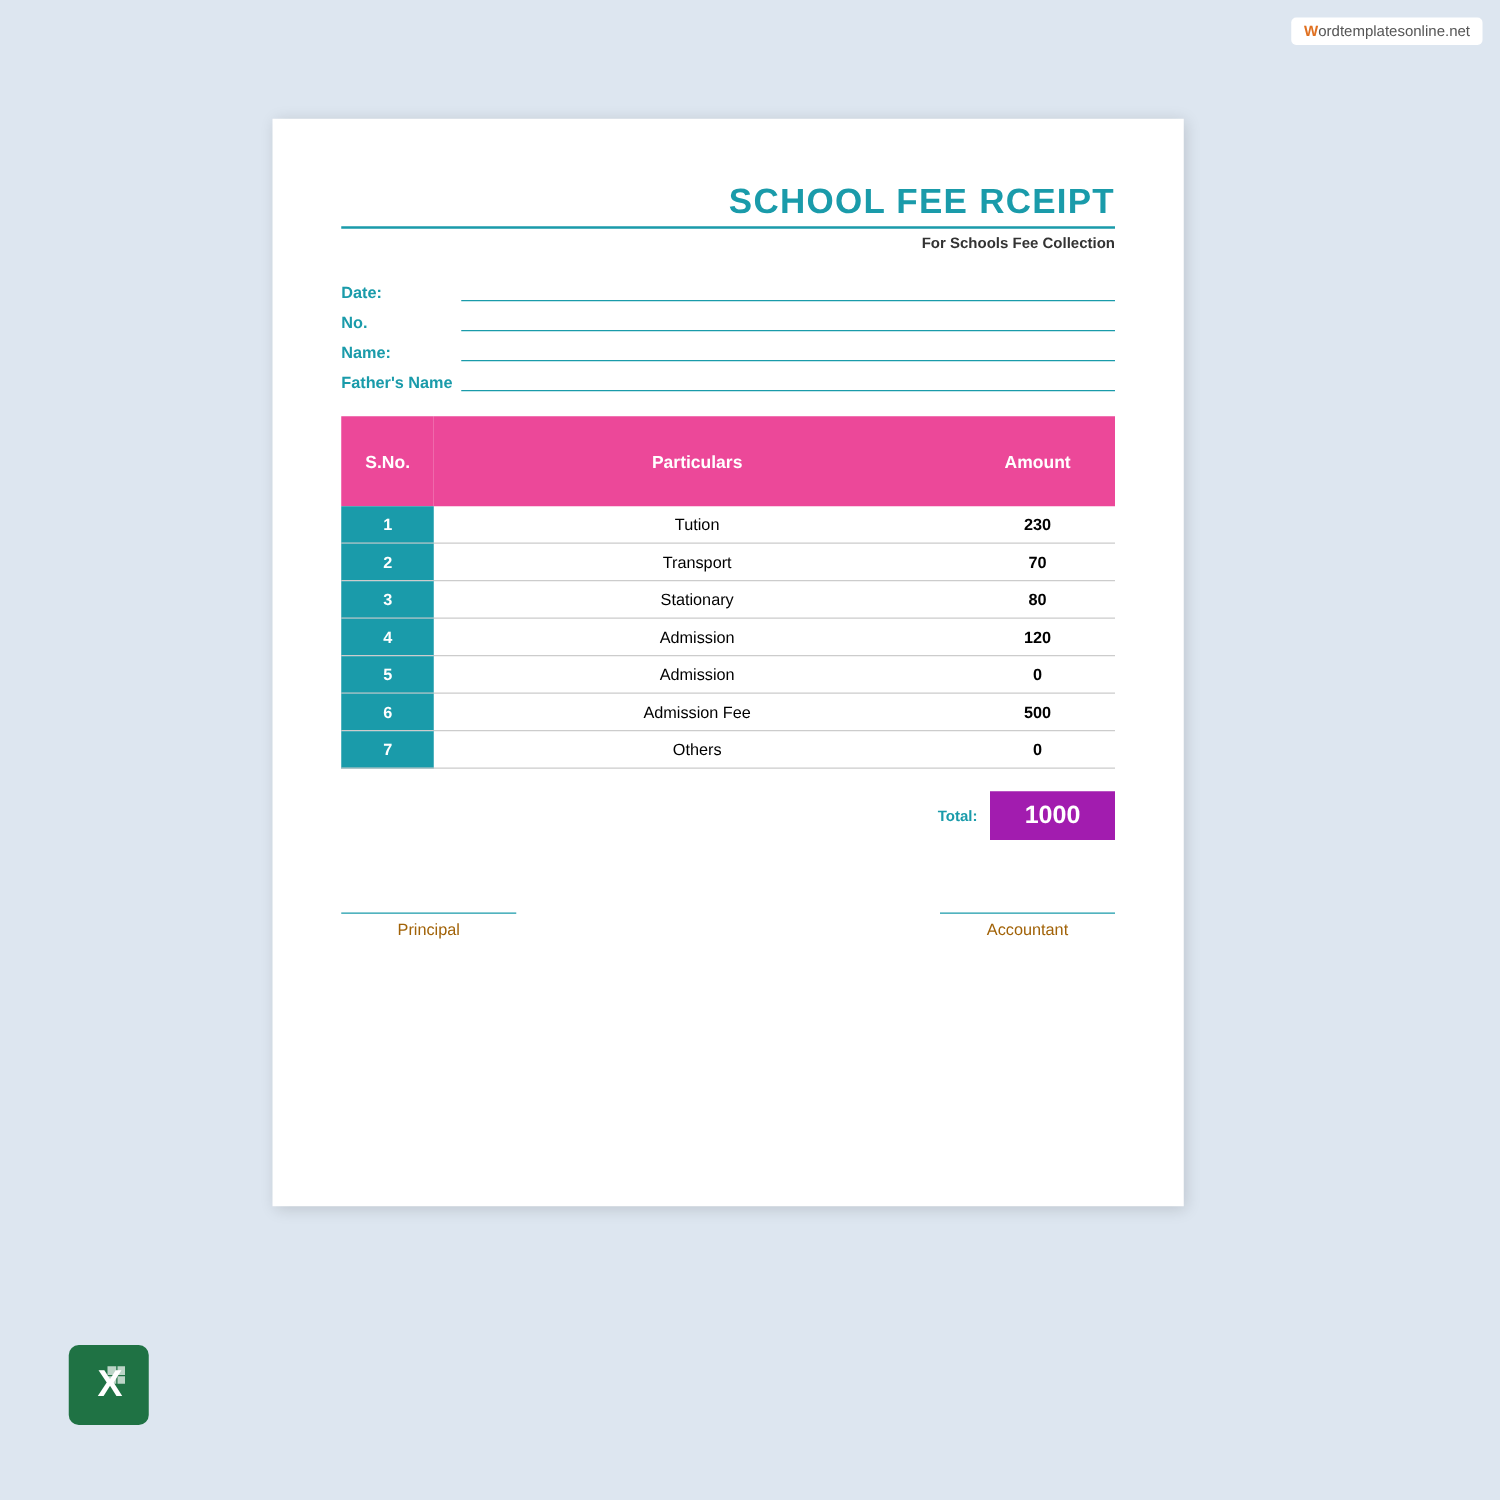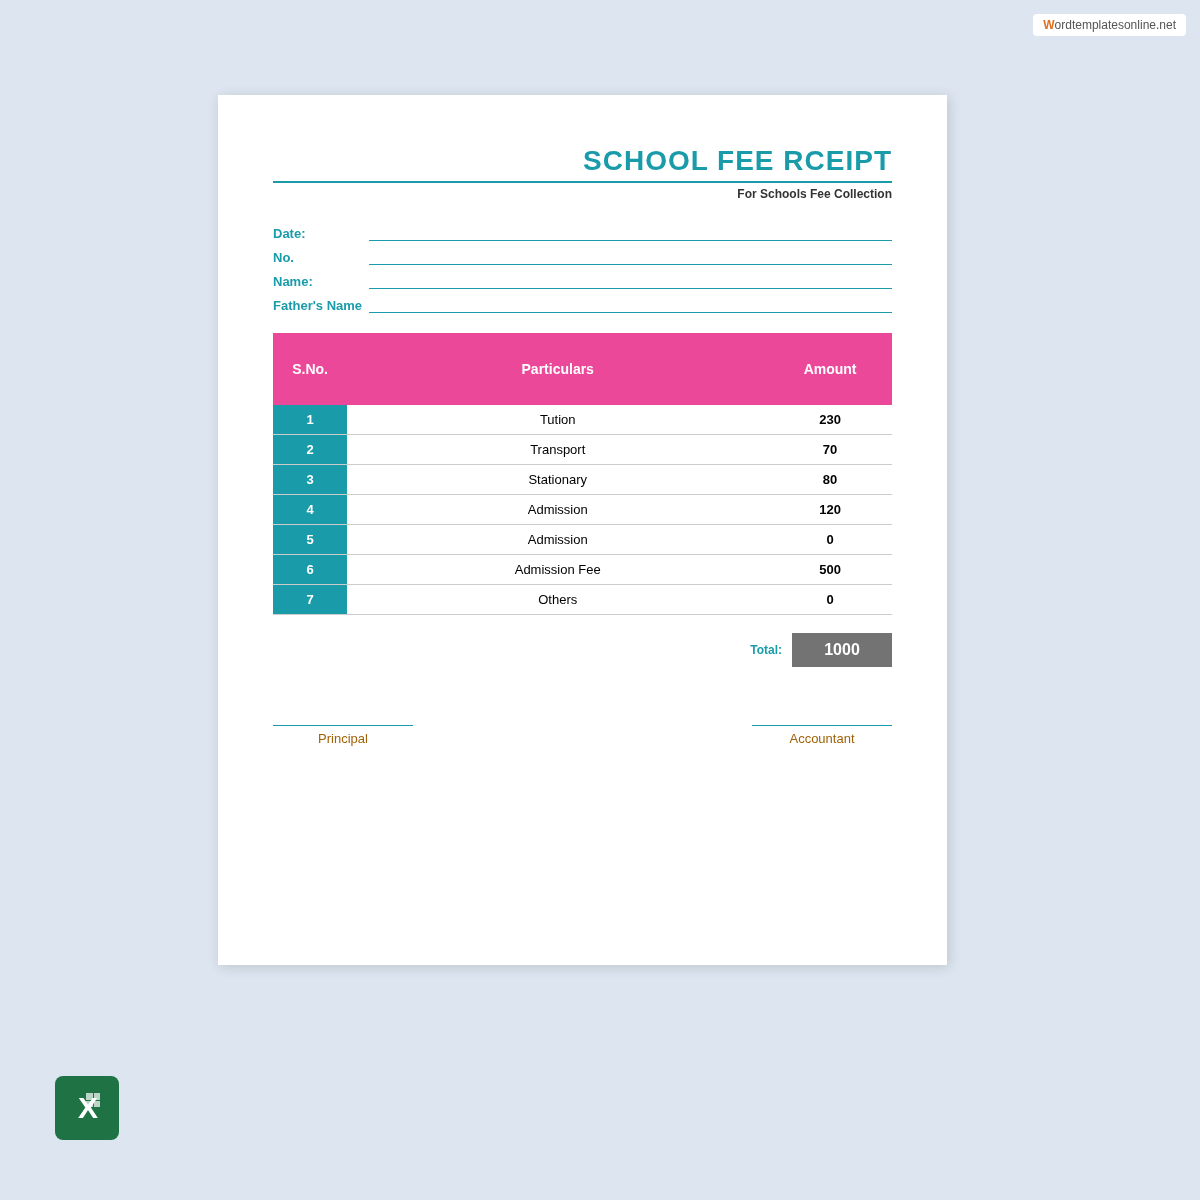--- a/index.html
+++ b/index.html
@@ -189,23 +189,23 @@
       margin-bottom: 40px;
       gap: 0;
     }
     .total-label {
       font-size: 12px;
       font-weight: 700;
       color: #1a9baa;
       margin-right: 10px;
     }
     .total-value {
-      background-color: #737373;
-      color: white;
-      font-size: 16px;
+      background-color: #a21caf;
+      color: white;
+      font-size: 20px;
       font-weight: 700;
       padding: 8px 24px;
       min-width: 100px;
       text-align: center;
     }
 
     
     .signature-section {
       display: flex;
       justify-content: space-between;

